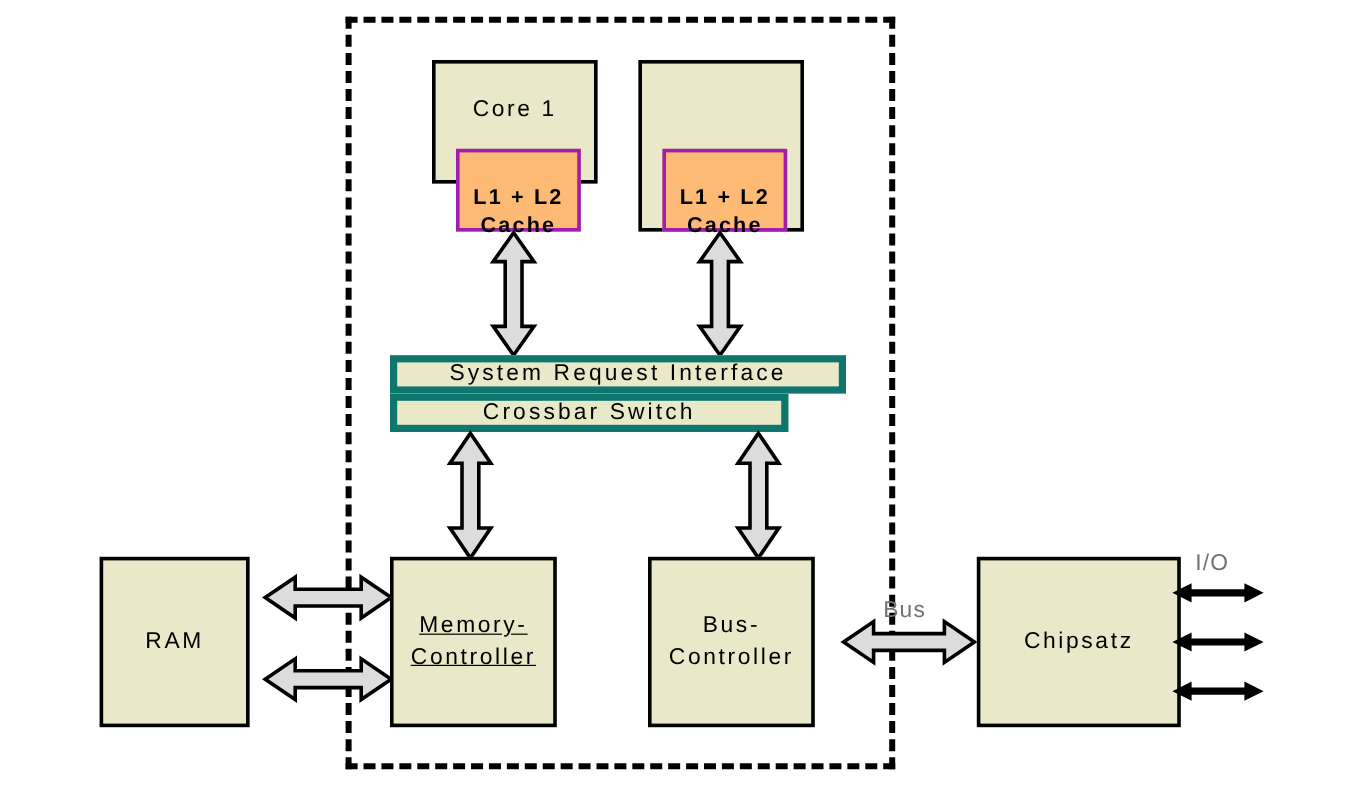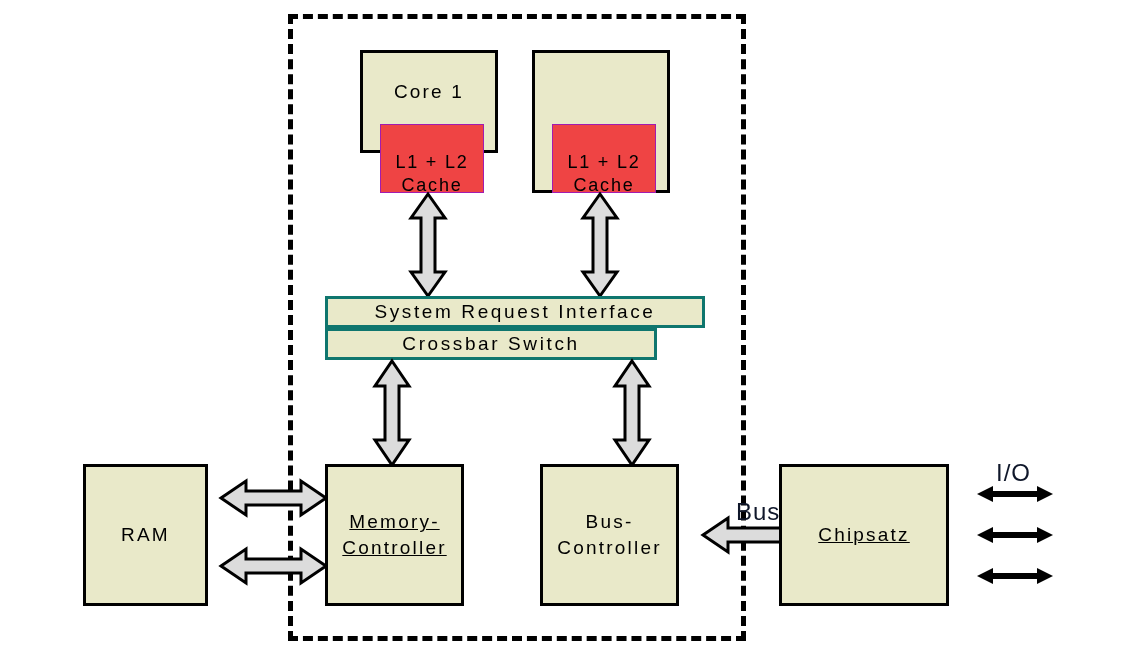--- a/index.html
+++ b/index.html
@@ -28,45 +28,45 @@
   .box .lbl{
     font-size:19px;
     letter-spacing:2.2px;
     line-height:1.35;
     white-space:pre-line;
   }
 
   .core .lbl{position:absolute;top:26px;left:0;right:0;}
   .cache{
     position:absolute;
-    background:#ef4444;
-    border:1px solid #a21caf;
+    background:#fdba74;
+    border:3px solid #a21caf;
     box-sizing:border-box;
-    display:flex;align-items:center;justify-content:center;
+    display:flex;align-items:center;justify-content:center;font-weight:bold;
   }
   .cache .lbl{font-size:18px;letter-spacing:1.8px;line-height:1.3;white-space:pre-line;}
 
   .bar{
     position:absolute;
     background:#e9e9c9;
-    border:3px solid #0f766e;
+    border:6px solid #0f766e;
     box-sizing:border-box;
     display:flex;align-items:center;justify-content:center;
   }
   .bar .lbl{font-size:19px;letter-spacing:2.6px;}
 
   
   .arrow{position:absolute;}
   .arrow svg{display:block;overflow:visible;}
 
   .freetext{
     position:absolute;
-    font-size:24px;
+    font-size:19px;
     letter-spacing:1px;
-    color:#0f172a;
+    color:#737373;
     white-space:nowrap;
   }
 </style>
 </head>
 <body>
 
 <div id="stage">
 
   <div class="die" style="left:288px;top:14px;width:458px;height:627px;"></div>
 
@@ -146,21 +146,21 @@
   <div class="freetext" style="left:736px;top:498px;">
     <span>Bus</span>
   </div>
 
   <div class="arrow" style="left:702px;top:515px;">
     <svg width="111" height="40" viewBox="0 0 111 40">
       <polygon points="1,20 26,3 26,13 85,13 85,3 110,20 85,37 85,27 26,27 26,37" fill="#dcdcdc" stroke="#000" stroke-width="3" stroke-linejoin="miter"></polygon>
     </svg>
   </div>
 
-  <div class="box" style="left:779px;top:464px;width:170px;height:142px;text-decoration:underline;">
+  <div class="box" style="left:814px;top:464px;width:170px;height:142px;">
     <span class="lbl">Chipsatz</span>
   </div>
 
   <div class="freetext" style="left:996px;top:459px;">
     <span>I/O</span>
   </div>
 
   <div class="arrow" style="left:977px;top:484px;">
     <svg width="76" height="20" viewBox="0 0 76 20">
       <polygon points="0,10 16,2 16,7 60,7 60,2 76,10 60,18 60,13 16,13 16,18" fill="#000"></polygon>

